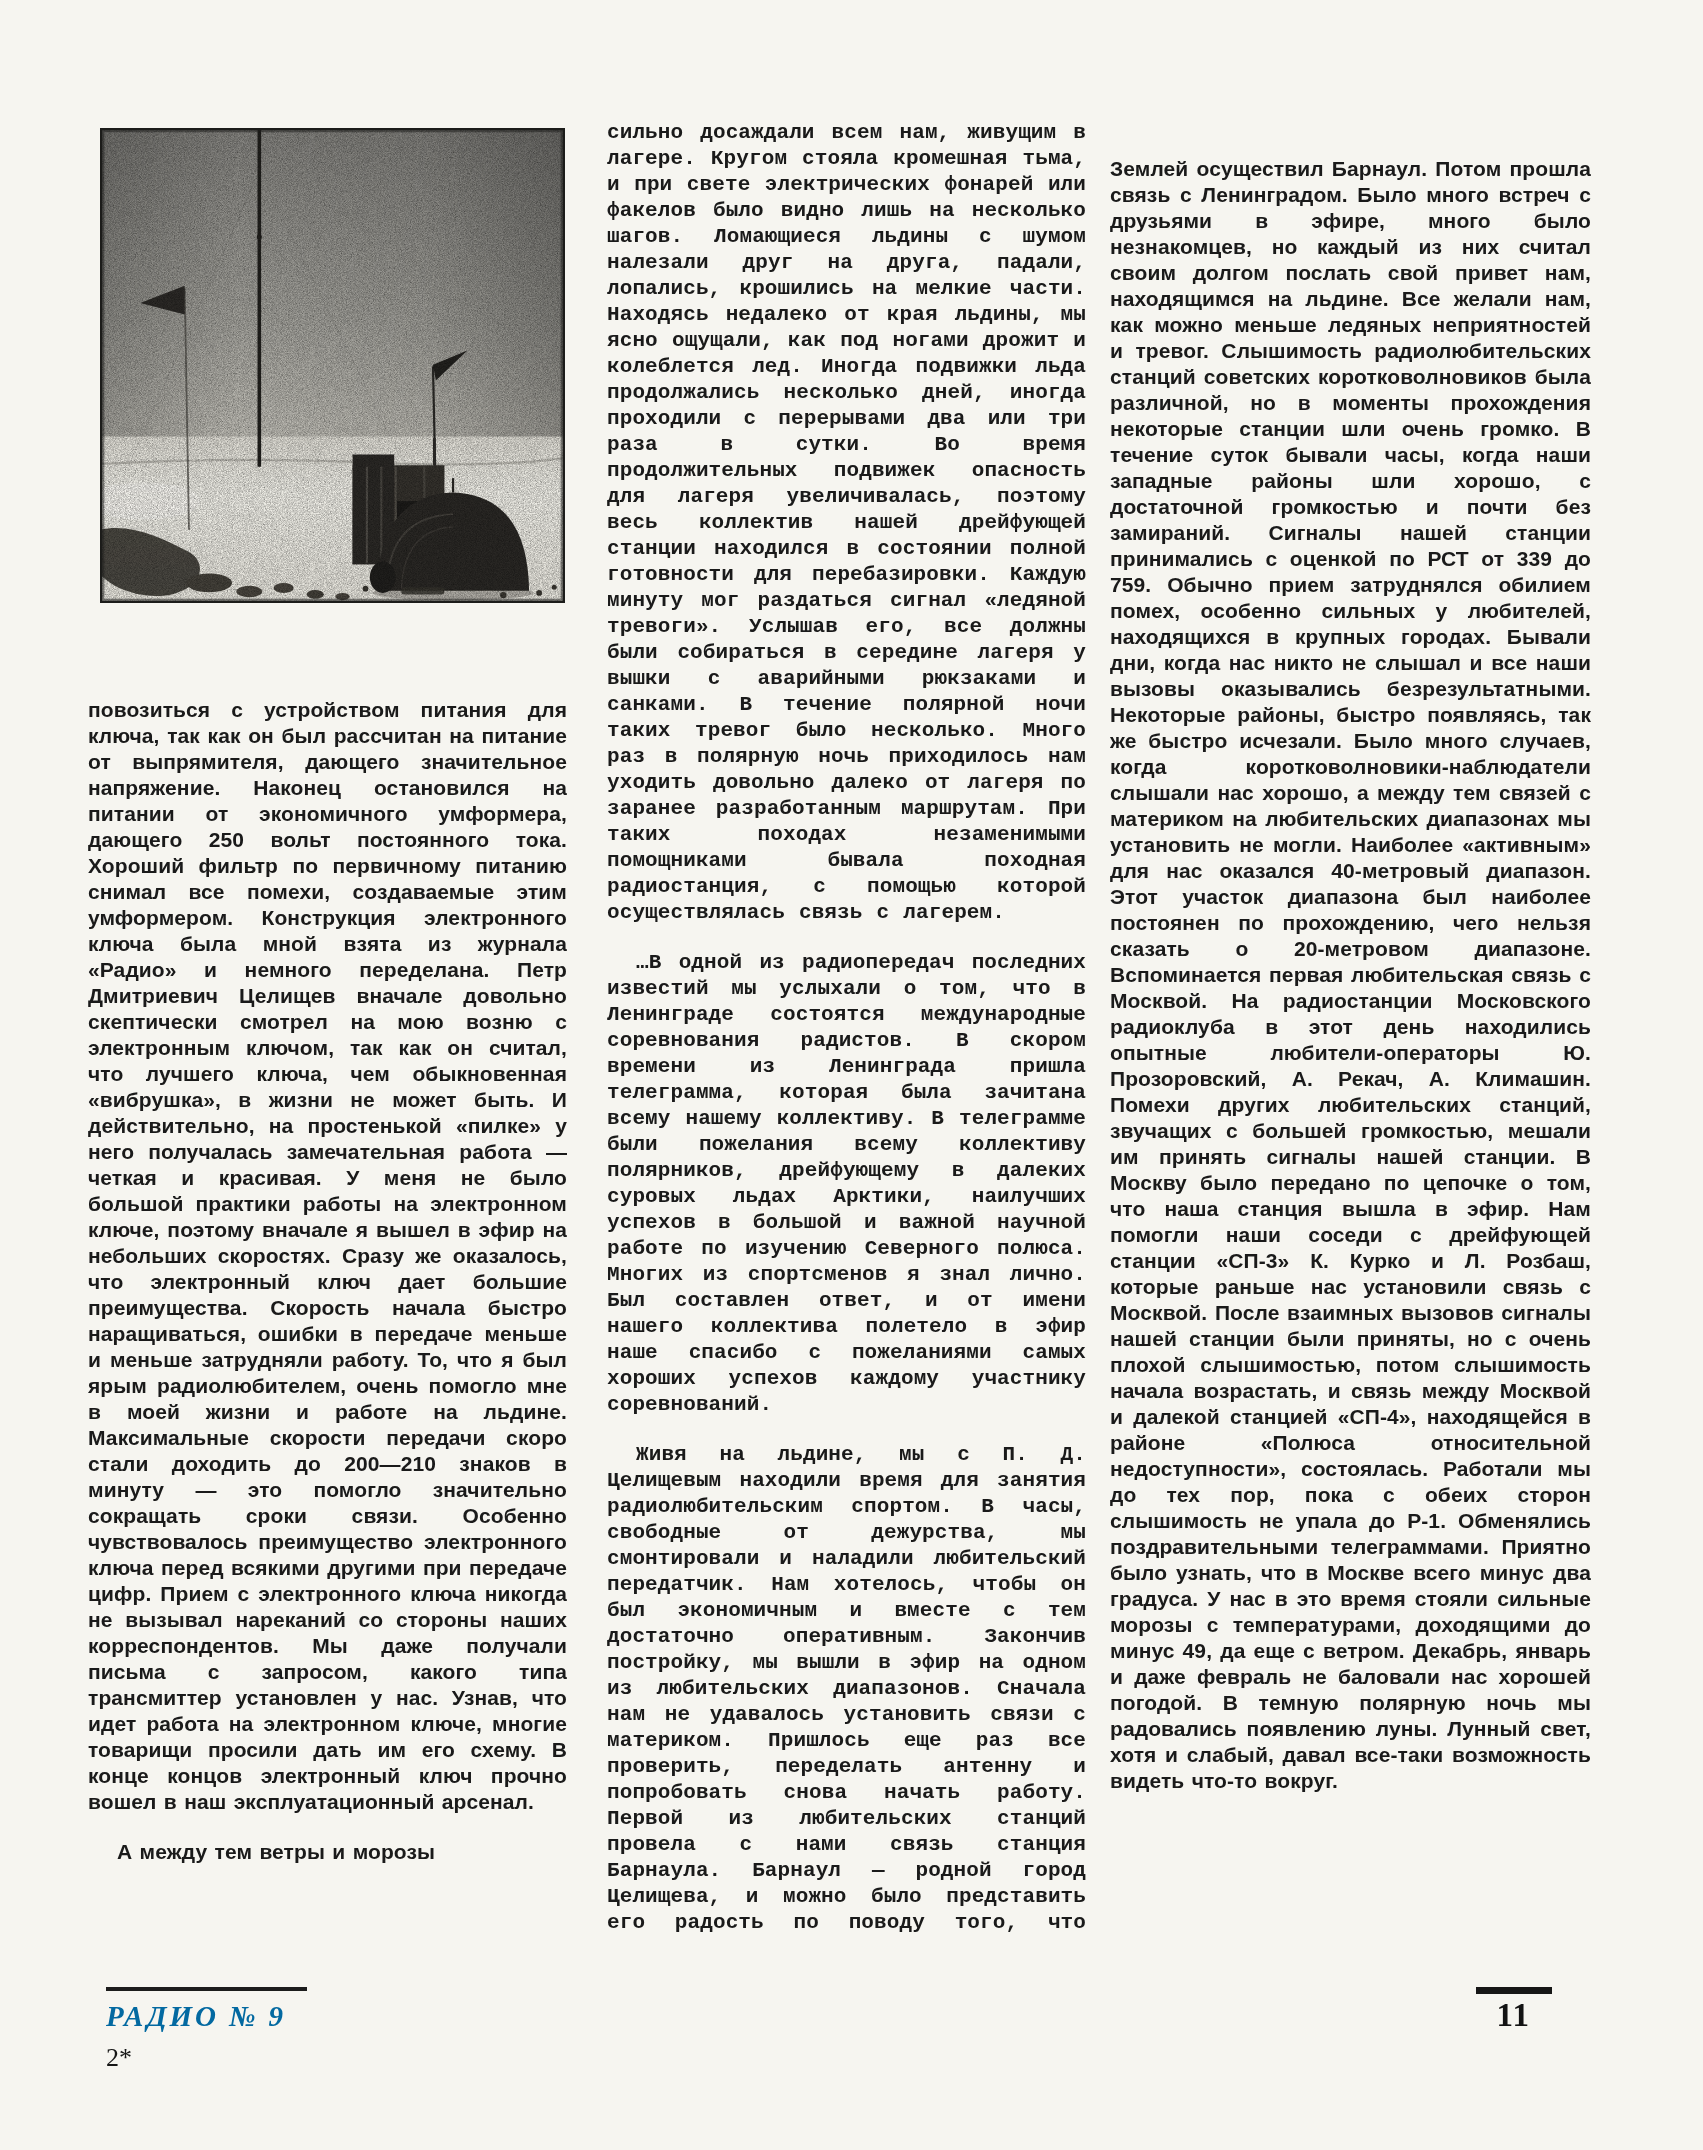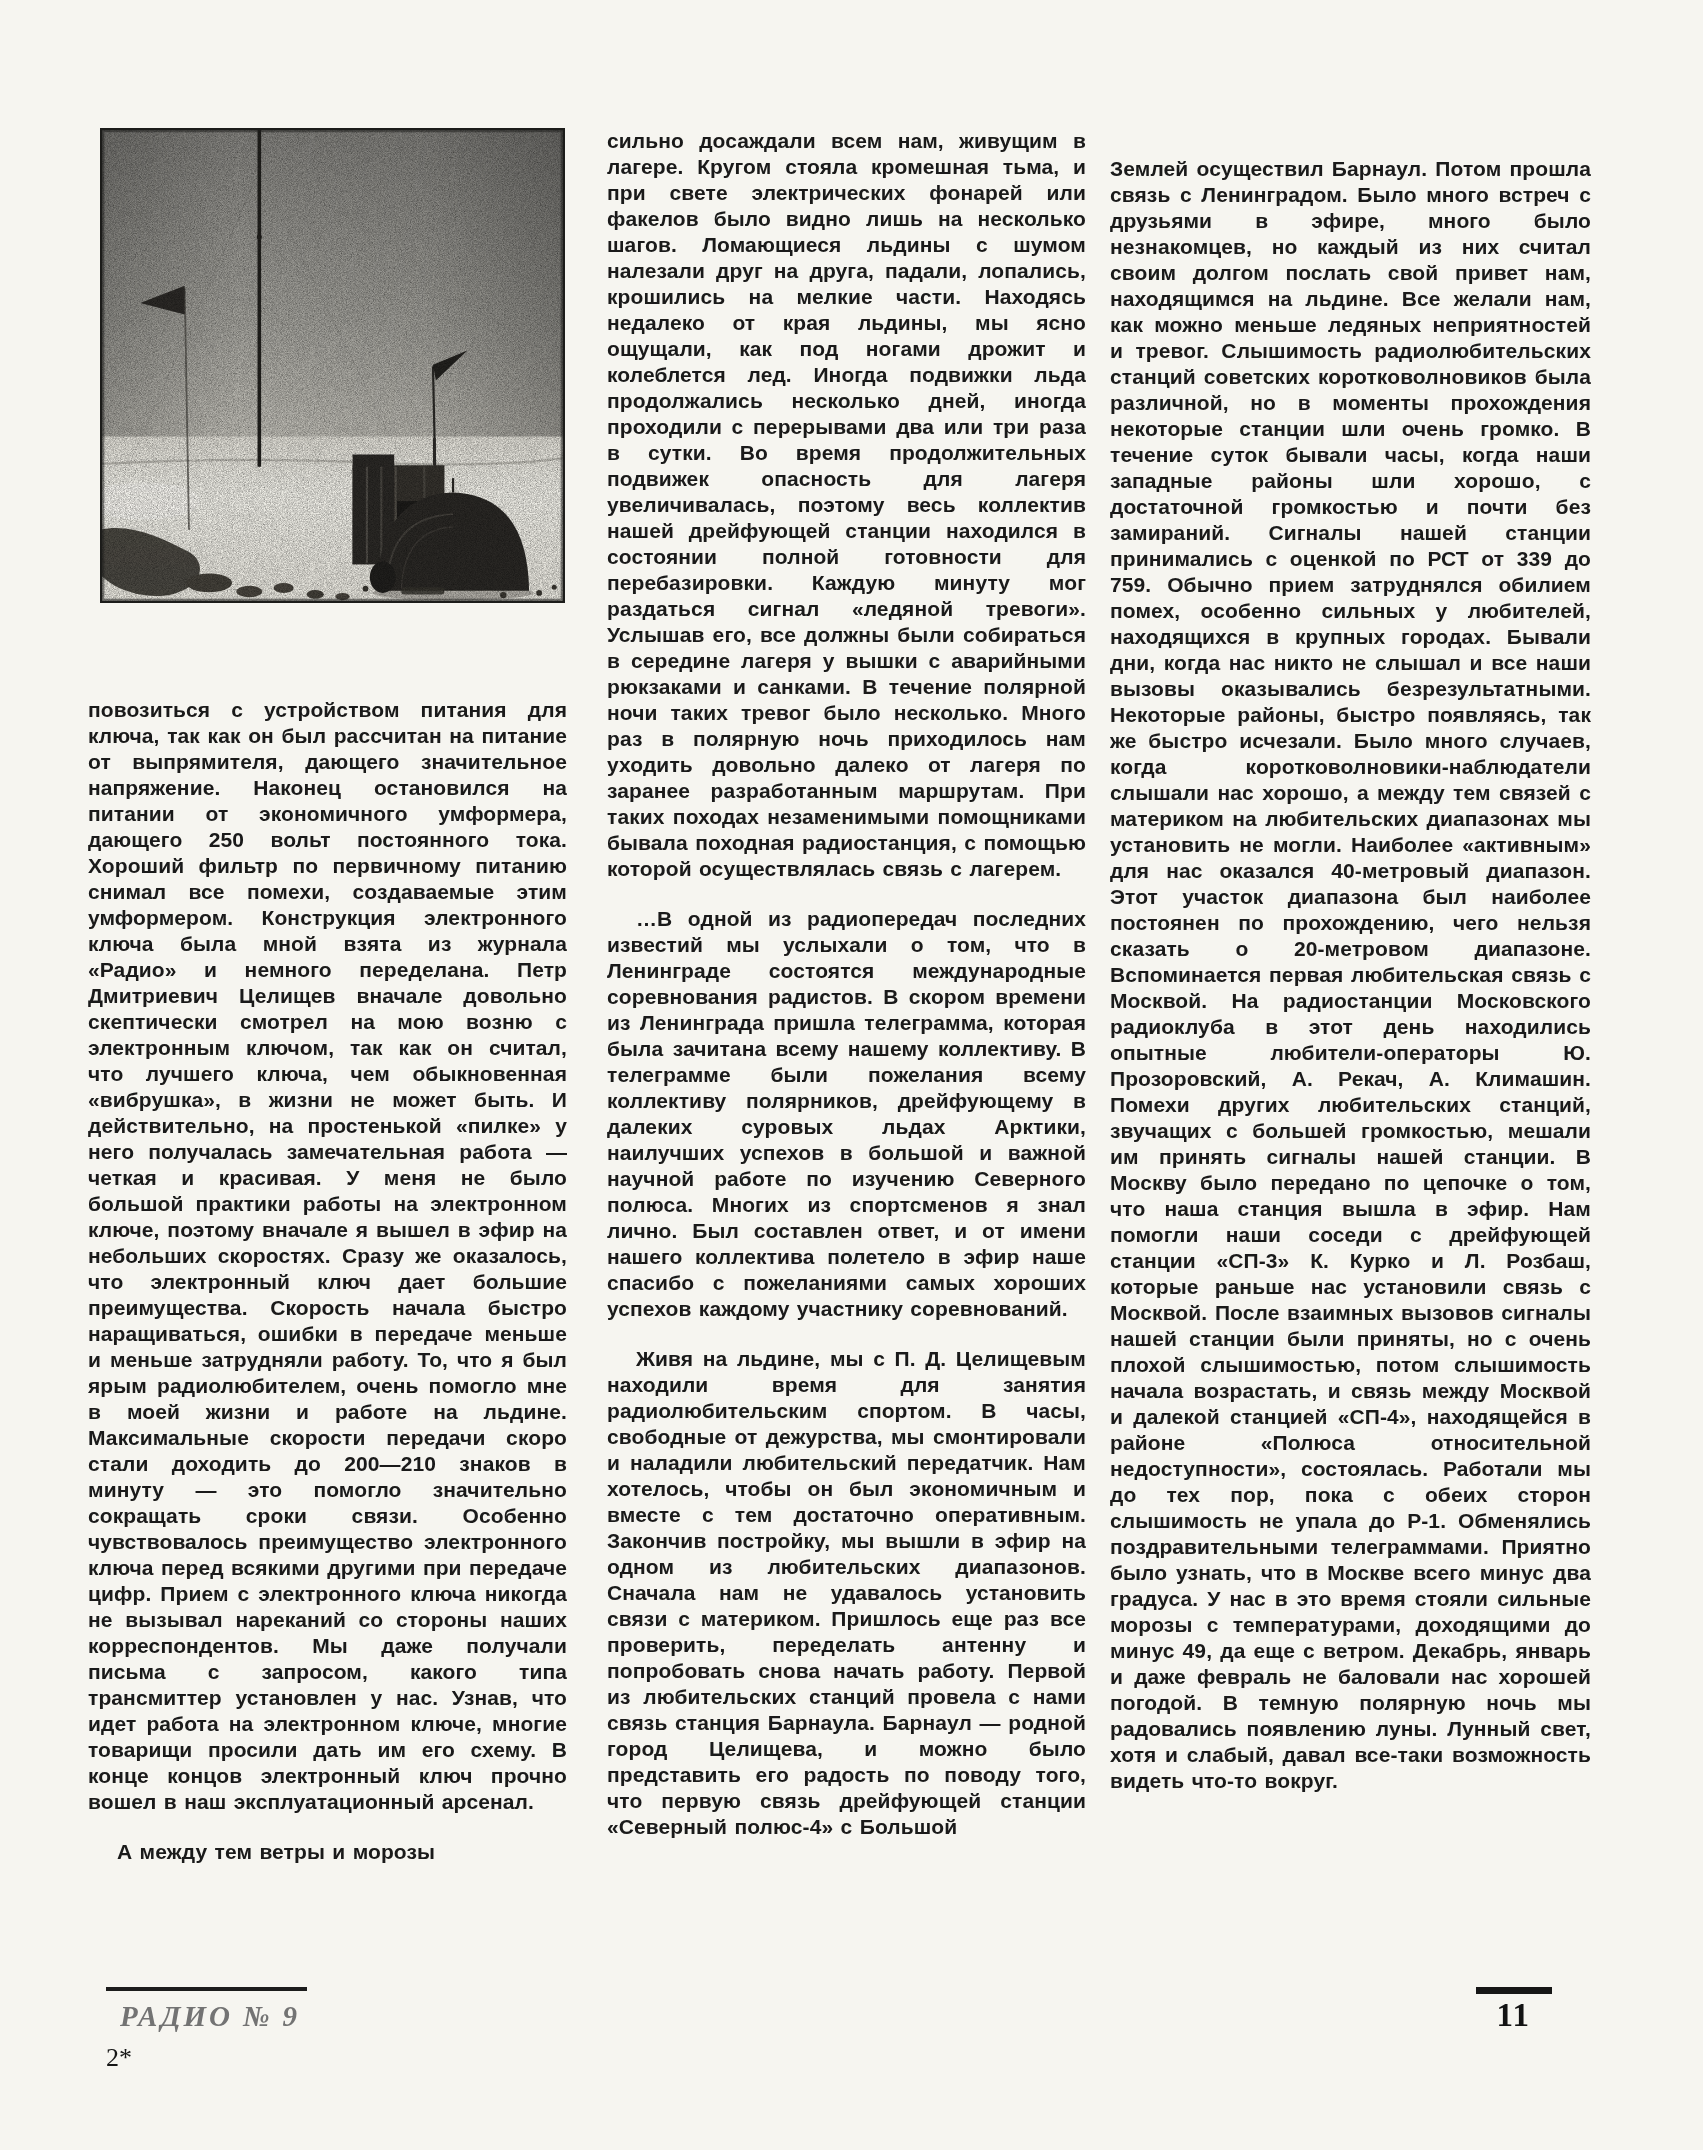--- a/index.html
+++ b/index.html
@@ -29,31 +29,31 @@
     position:absolute;
     text-align:justify;
     font-size:21px;line-height:26px;font-weight:700;
     letter-spacing:0.1px;word-spacing:1.4px;
     overflow:hidden;
     hyphens:auto;-webkit-hyphens:auto;
   }
   .col p{margin:0;}
   .col p.indent{text-indent:29px;margin-top:24px;}
   .col1{left:88px;top:697px;width:479px;height:1271px;}
-  .col2{left:607px;top:128px;width:479px;height:1814px;}
+  .col2{left:607px;top:120px;width:479px;height:1814px;font-family:Liberation Mono, monospace;}
   .col3{left:1110px;top:136px;width:481px;height:1808px;margin-top:20px;}
   
   .footer-rule-left{
     position:absolute;left:106px;top:1987px;width:201px;height:3.6px;
     background:#1c1c1c;
   }
   .footer-journal{
-    position:absolute;left:120px;top:2000px;width:359px;
+    position:absolute;left:106px;top:2000px;width:359px;
     font:italic 700 29px/33px "Liberation Serif","DejaVu Serif",serif;
-    letter-spacing:2.9px;color:#737373;
+    letter-spacing:2.9px;color:#0369a1;
   }
   .footer-mark{
     position:absolute;left:106px;top:2043px;width:86px;
     font:400 26px/29px "Liberation Serif","DejaVu Serif",serif;
     color:#161616;
   }
   .footer-right{
     position:absolute;left:1475px;top:1987px;width:77px;text-align:center;
   }
   .footer-rule-right{

